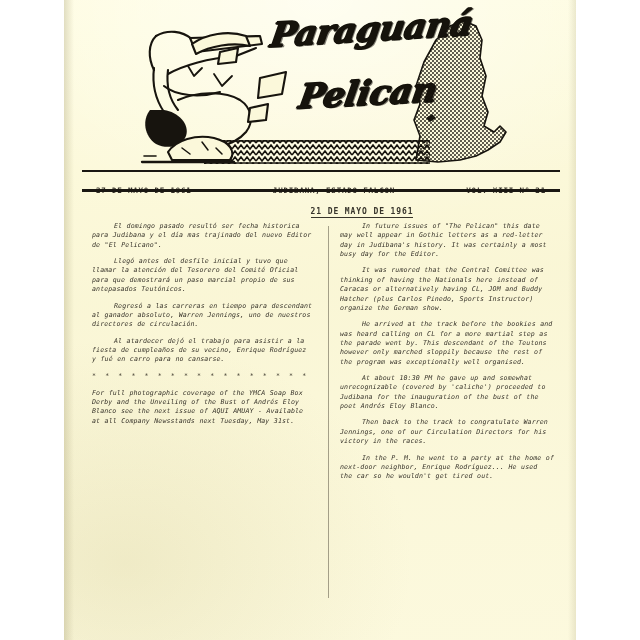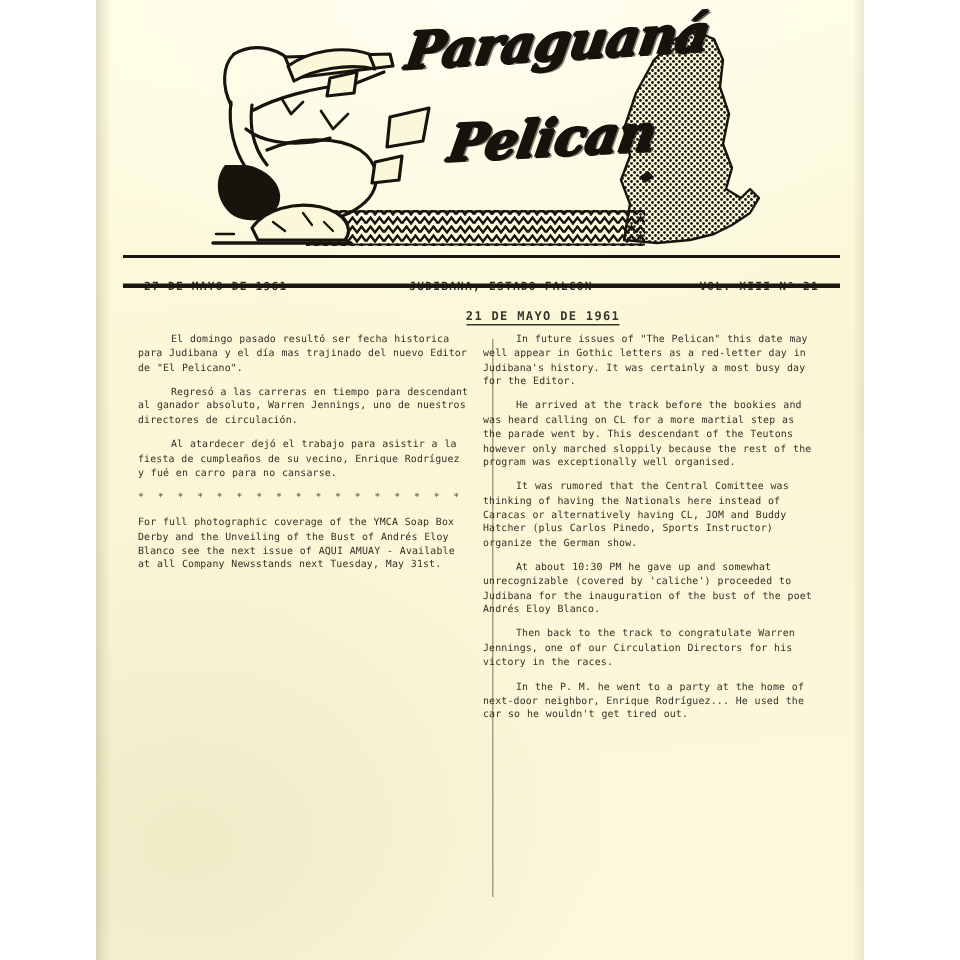--- a/index.html
+++ b/index.html
@@ -150,20 +150,22 @@
     opacity: 0.9;
     filter: blur(0.2px);
   }
 
   
   .columns {
     position: absolute;
     left: 28px; top: 222px;
     width: 462px; height: 412px;
     display: flex;
+    gap: 18px;
+    font-style: italic;
   }
   .col {
     position: relative;
     width: 222px;
   }
   .col-right { padding-left: 8px; }
   .col-divider {
     position: absolute;
     left: 236px; top: 4px;
     width: 1px; height: 372px;
@@ -285,32 +287,33 @@
     </div>
 
     <div class="issue-date">
       <span>21 DE MAYO DE 1961</span>
     </div>
 
     <div class="columns">
 
       <div class="col col-left">
         <p class="para">El domingo pasado resultó ser fecha historica para Judibana y el día mas trajinado del nuevo Editor de "El Pelicano".</p>
+        <p class="para">Llegó antes del desfile inicial y tuvo que llamar la atención del Tesorero del Comité Oficial para que demostrará un paso marcial propio de sus antepasados Teutónicos.</p>
         <p class="para">Regresó a las carreras en tiempo para descendant al ganador absoluto, Warren Jennings, uno de nuestros directores de circulación.</p>
         <p class="para">Al atardecer dejó el trabajo para asistir a la fiesta de cumpleaños de su vecino, Enrique Rodríguez y fué en carro para no cansarse.</p>
         <div class="divider-stars">* * * * * * * * * * * * * * * * * * * * *</div>
         <p class="para noindent">For full photographic coverage of the YMCA Soap Box Derby and the Unveiling of the Bust of Andrés Eloy Blanco see the next issue of AQUI AMUAY - Available at all Company Newsstands next Tuesday, May 31st.</p>
       </div>
 
       <div class="col-divider"></div>
 
       <div class="col col-right">
         <p class="para">In future issues of "The Pelican" this date may well appear in Gothic letters as a red-letter day in Judibana's history. It was certainly a most busy day for the Editor.</p>
+        <p class="para">It was rumored that the Central Comittee was thinking of having the Nationals here instead of Caracas or alternatively having CL, JOM and Buddy Hatcher (plus Carlos Pinedo, Sports Instructor) organize the German show.</p>
         <p class="para">He arrived at the track before the bookies and was heard calling on CL for a more martial step as the parade went by. This descendant of the Teutons however only marched sloppily because the rest of the program was exceptionally well organised.</p>
-        <p class="para">It was rumored that the Central Comittee was thinking of having the Nationals here instead of Caracas or alternatively having CL, JOM and Buddy Hatcher (plus Carlos Pinedo, Sports Instructor) organize the German show.</p>
         <p class="para">At about 10:30 PM he gave up and somewhat unrecognizable (covered by 'caliche') proceeded to Judibana for the inauguration of the bust of the poet Andrés Eloy Blanco.</p>
         <p class="para">Then back to the track to congratulate Warren Jennings, one of our Circulation Directors for his victory in the races.</p>
         <p class="para">In the P. M. he went to a party at the home of next-door neighbor, Enrique Rodríguez... He used the car so he wouldn't get tired out.</p>
       </div>
     </div>
 
   </div>
 </div>
 
 </body></html>

